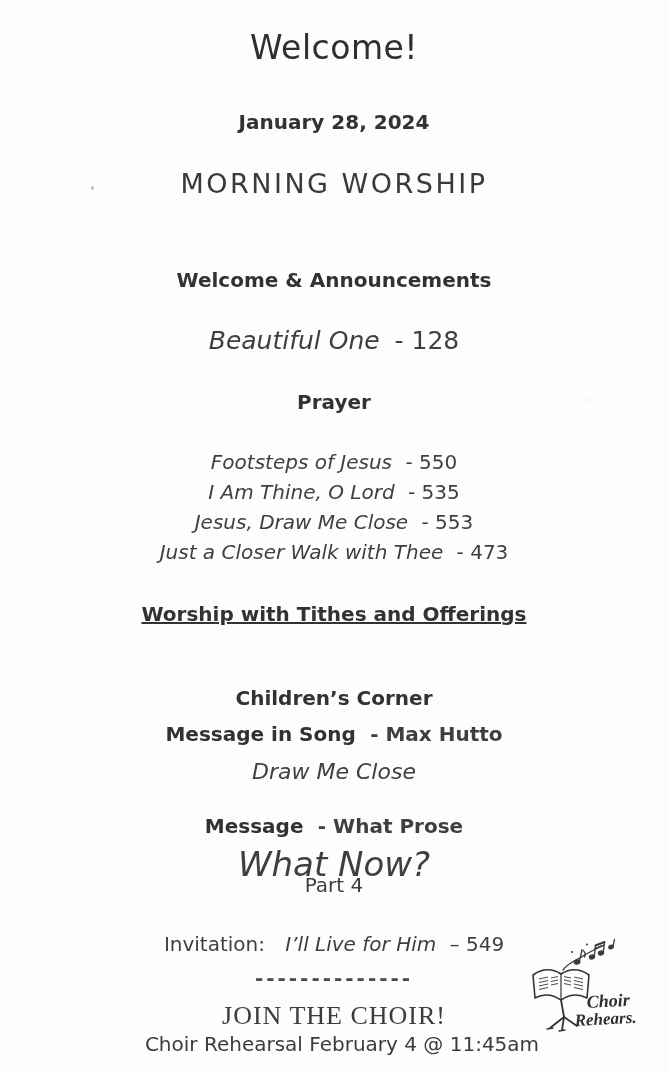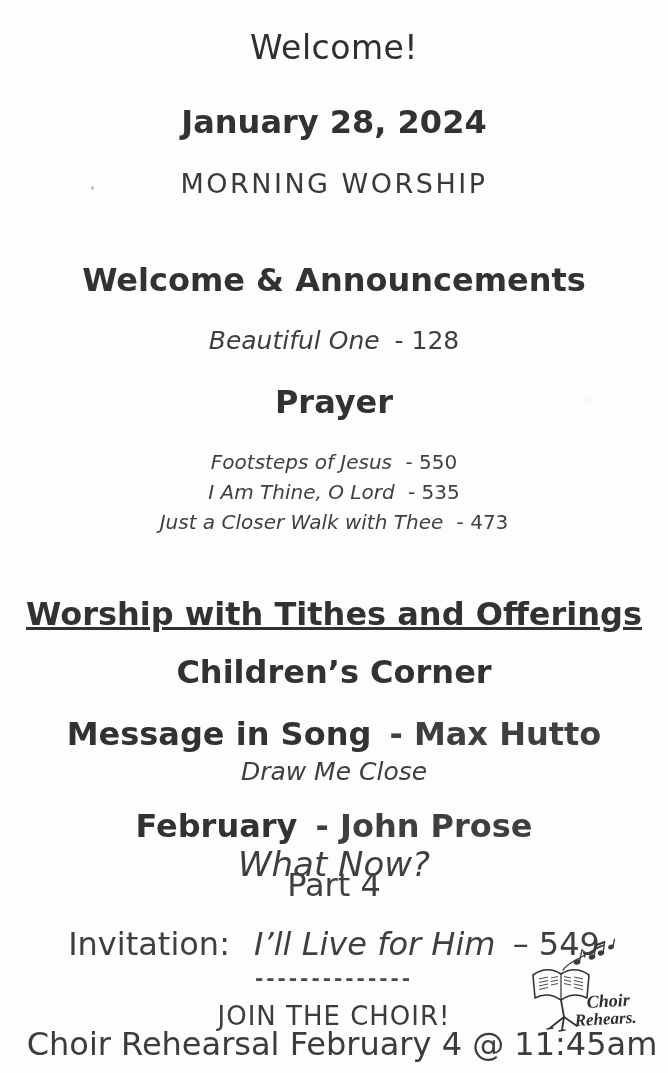--- a/index.html
+++ b/index.html
@@ -11,45 +11,45 @@
     background: #fdfdfc;
     font-family: "DejaVu Sans", sans-serif;
     color: #3f3f3f;
     overflow: hidden;
   }
   .line {
     position: absolute;
     left: 0;
     width: 100%;
     text-align: center;
-    font-size: 32px;
+    font-size: 20px;
     line-height: 30px;
     white-space: nowrap;
   }
   .bold   { font-weight: 700; color: #323232; }
   .italic { font-style: italic; margin-top: 8px; }
 
   .t-title      { top: 28px;  font-size: 33px; line-height: 40px; color: #2f2f2f; letter-spacing: 0.5px; }
   .t-date       { top: 107px; }
   .t-service    { top: 169px; font-size: 27px; letter-spacing: 2.5px; color: #3a3a3a; }
   .t-welcome    { top: 265px; }
   .t-opening    { top: 326px; font-size: 25px; }
   .t-prayer     { top: 387px; }
   .hymn-list    { position: absolute; top: 447px; left: 0; width: 100%; }
   .hymn-row     { text-align: center; font-size: 20px; line-height: 30px; white-space: nowrap; }
   .t-offering   { top: 599px; text-decoration: underline; }
-  .t-children   { top: 657px; text-align: center; }
+  .t-children   { top: 683px; text-align: center; }
   .t-msgsong    { top: 719px; }
-  .t-msgsong-song { top: 749px; font-size: 25px; }
+  .t-msgsong-song { top: 749px; font-size: 22px; }
   .t-message    { top: 811px; }
   .t-series     { top: 841px; font-size: 34px; }
   .t-part       { top: 870px; }
   .t-invitation { top: 929px; }
   .t-separator  { top: 963px; font-size: 20px; letter-spacing: 3px; font-weight: 700; color: #4a4a4a; }
-  .t-join       { top: 1001px; font-size: 26px; letter-spacing: 1px; color: #3c3c3c; }
+  .t-join       { top: 1001px; font-size: 26px; letter-spacing: 1px; color: #3c3c3c; font-family: Liberation Serif, serif; }
   .t-rehearsal  { top: 1029px; color: #3c3c3c; margin-left: 8px; }
 
   .num   { margin-left: 7px; font-style: normal; }
   .rest  { margin-left: 8px; font-weight: 700; color: #3f3f3f; }
   .song-inline { margin-left: 14px; }
 
   .clipart {
     position: absolute;
     left: 525px;
     top: 938px;
@@ -87,39 +87,43 @@
   <div class="hymn-list">
     <div class="hymn-row">
       <span class="italic">Footsteps of Jesus</span>
       <span class="num">- 550</span>
     </div>
     <div class="hymn-row">
       <span class="italic">I Am Thine, O Lord</span>
       <span class="num">- 535</span>
     </div>
     <div class="hymn-row">
+      <span class="italic">Jesus, Draw Me Close</span>
+      <span class="num">- 553</span>
+    </div>
+    <div class="hymn-row">
       <span class="italic">Just a Closer Walk with Thee</span>
       <span class="num">- 473</span>
     </div>
   </div>
 
   <div class="line t-offering bold">Worship with Tithes and Offerings</div>
 
   <div class="line t-children bold">Children’s Corner</div>
 
   <div class="line t-msgsong">
     <span class="bold">Message in Song</span>
     <span class="rest">- Max Hutto</span>
   </div>
 
   <div class="line t-msgsong-song italic">Draw Me Close</div>
 
   <div class="line t-message">
-    <span class="bold">February</span>
-    <span class="rest">- John Prose</span>
+    <span class="bold">Message</span>
+    <span class="rest">- What Prose</span>
   </div>
 
   <div class="line t-series italic">What Now?</div>
 
   <div class="line t-part">Part 4</div>
 
   <div class="line t-invitation">
     <span>Invitation:</span>
     <span class="italic song-inline">I’ll Live for Him</span>
     <span class="num">– 549</span>

